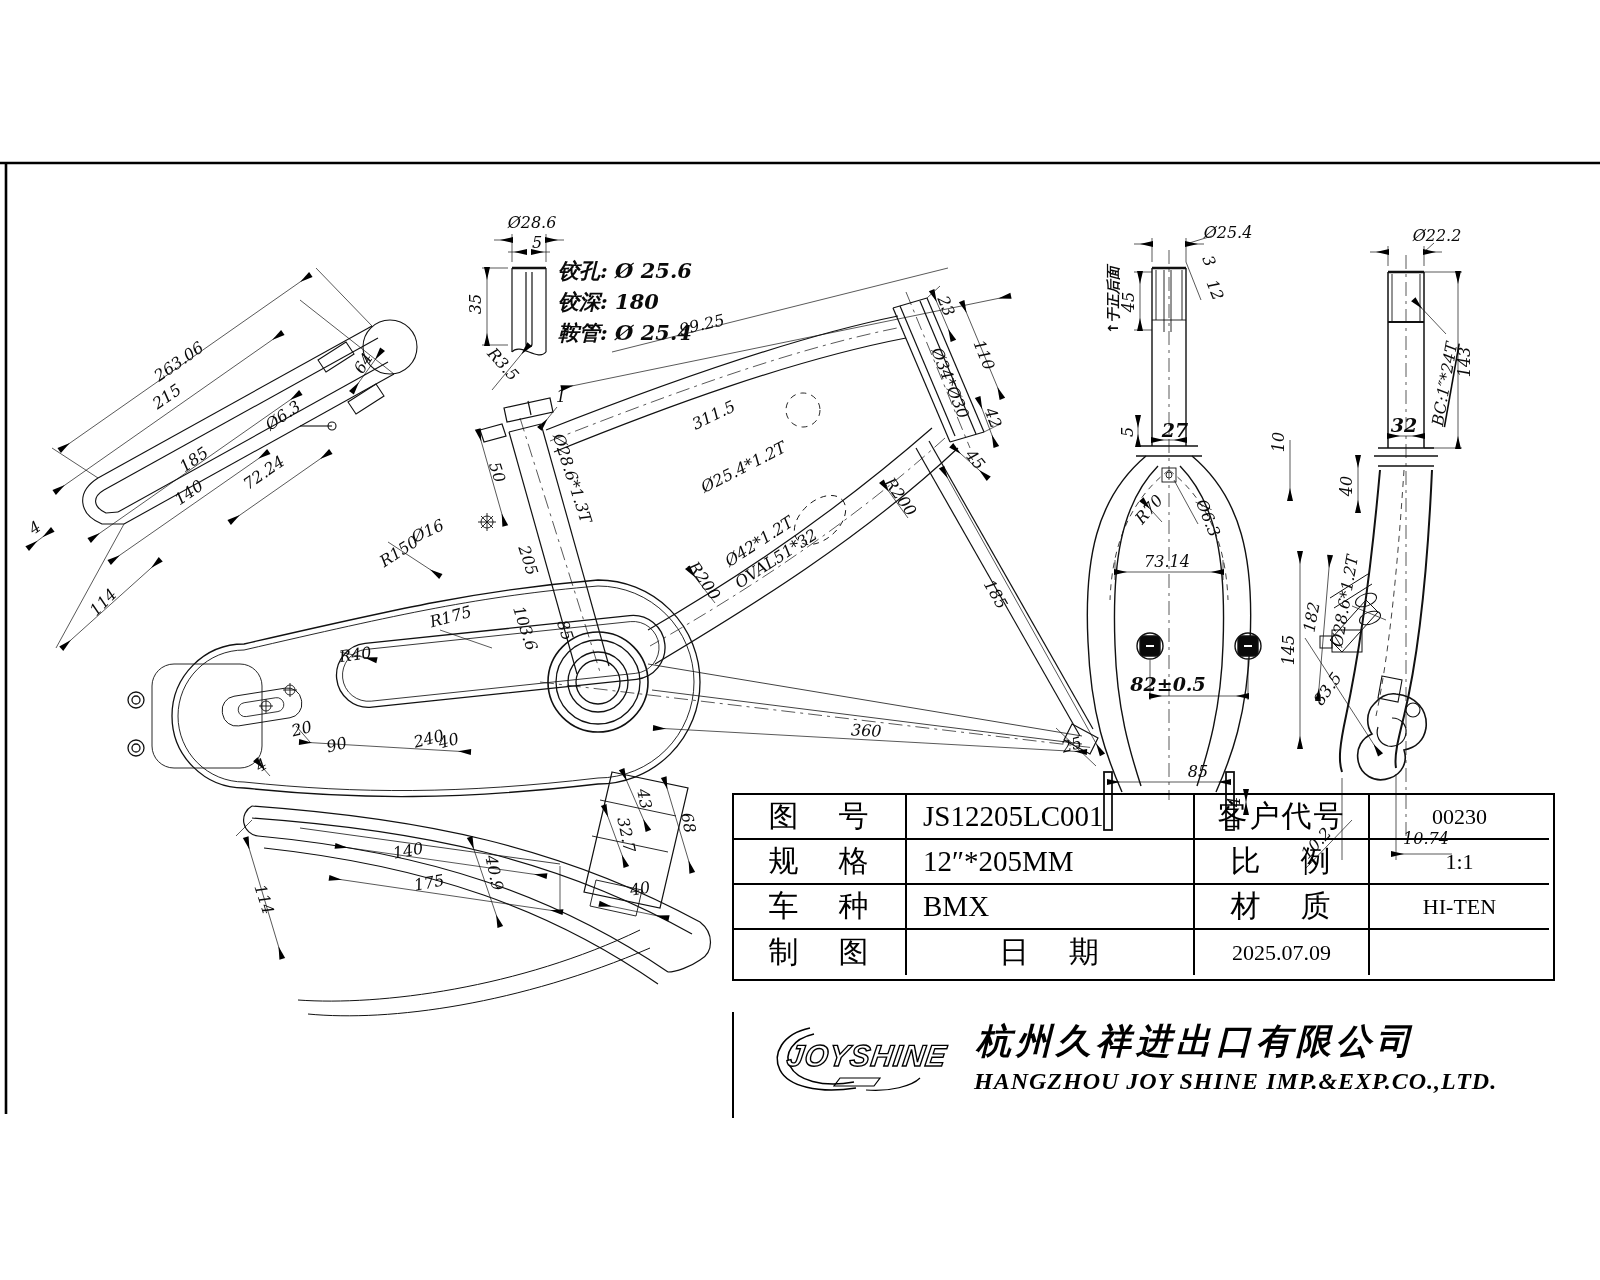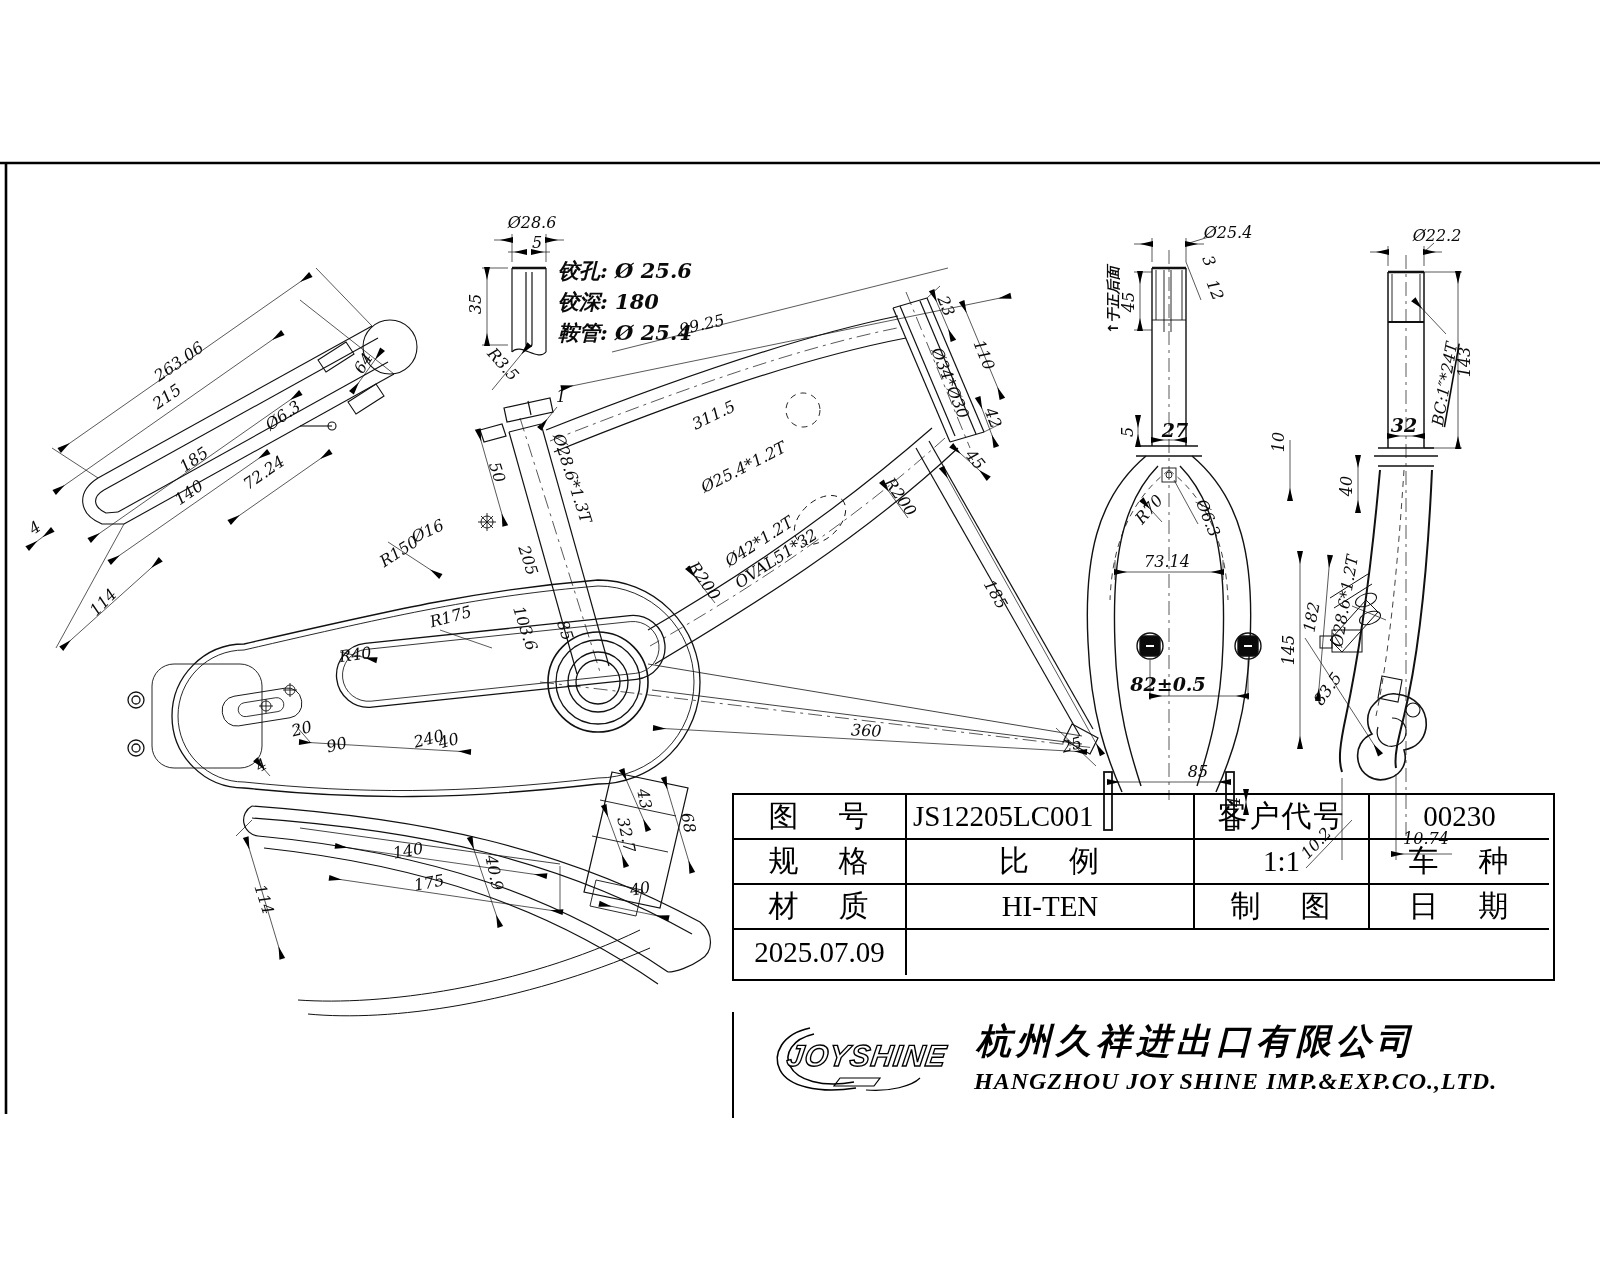--- a/index.html
+++ b/index.html
@@ -10,22 +10,22 @@
   .dbig{font:italic bold 19px "DejaVu Serif", serif;}
   .note{font:italic bold 21px "DejaVu Serif", serif;}
   .cjk{font:italic bold 14px "DejaVu Sans", sans-serif;}
   .ul{text-decoration:underline;}
   
   #tblock{position:absolute;left:732px;top:793px;width:819px;height:184px;border:2px solid #000;display:grid;grid-template-columns:173px 288px 175px 179px;grid-template-rows:repeat(4,45px);}
   #tblock .c{border-right:2px solid #000;border-bottom:2px solid #000;display:flex;align-items:center;overflow:hidden;white-space:pre;}
   #tblock .c:nth-child(4n){border-right:none;}
   #tblock .c:nth-child(n+13){border-bottom:none;}
   #tblock .lab{justify-content:center;font-size:30px;letter-spacing:2px;}
-  #tblock .val{padding-left:6px;font-size:29px;font-family:"Liberation Serif",serif;}
-  #tblock .val2{justify-content:center;font-size:29px;}
+  #tblock .val{padding-left:16px;font-size:29px;font-family:"Liberation Serif",serif;}
+  #tblock .val2{justify-content:center;font-size:22px;}
   
   #company{position:absolute;left:732px;top:1012px;width:819px;height:106px;border-left:2px solid #000;}
   #cname{position:absolute;left:242px;top:6px;font-size:35px;font-weight:bold;font-style:italic;letter-spacing:5px;white-space:nowrap;}
   #cnameEn{position:absolute;left:240px;top:56px;font-size:24px;font-weight:bold;font-style:italic;letter-spacing:1px;white-space:nowrap;font-family:"Liberation Serif",serif;}
   #logo{position:absolute;left:36px;top:8px;}
 </style>
 </head>
 <body>
 
 <div id="sheet">
@@ -426,24 +426,26 @@
 </svg>
 </div>
 
 <div id="tblock">
   <div class="c lab">图    号</div>
   <div class="c val">JS12205LC001</div>
   <div class="c lab">客户代号</div>
   <div class="c val2">00230</div>
 
   <div class="c lab">规    格</div>
+  <div class="c val">12″*205MM</div>
   <div class="c lab">比    例</div>
   <div class="c val2">1:1</div>
 
   <div class="c lab">车    种</div>
+  <div class="c val">BMX</div>
   <div class="c lab">材    质</div>
   <div class="c val2">HI-TEN</div>
 
   <div class="c lab">制    图</div>
   <div class="c lab">日    期</div>
   <div class="c val2">2025.07.09</div>
 </div>
 
 <div id="company">
   <svg id="logo" width="210" height="92" viewBox="0 0 210 92">

